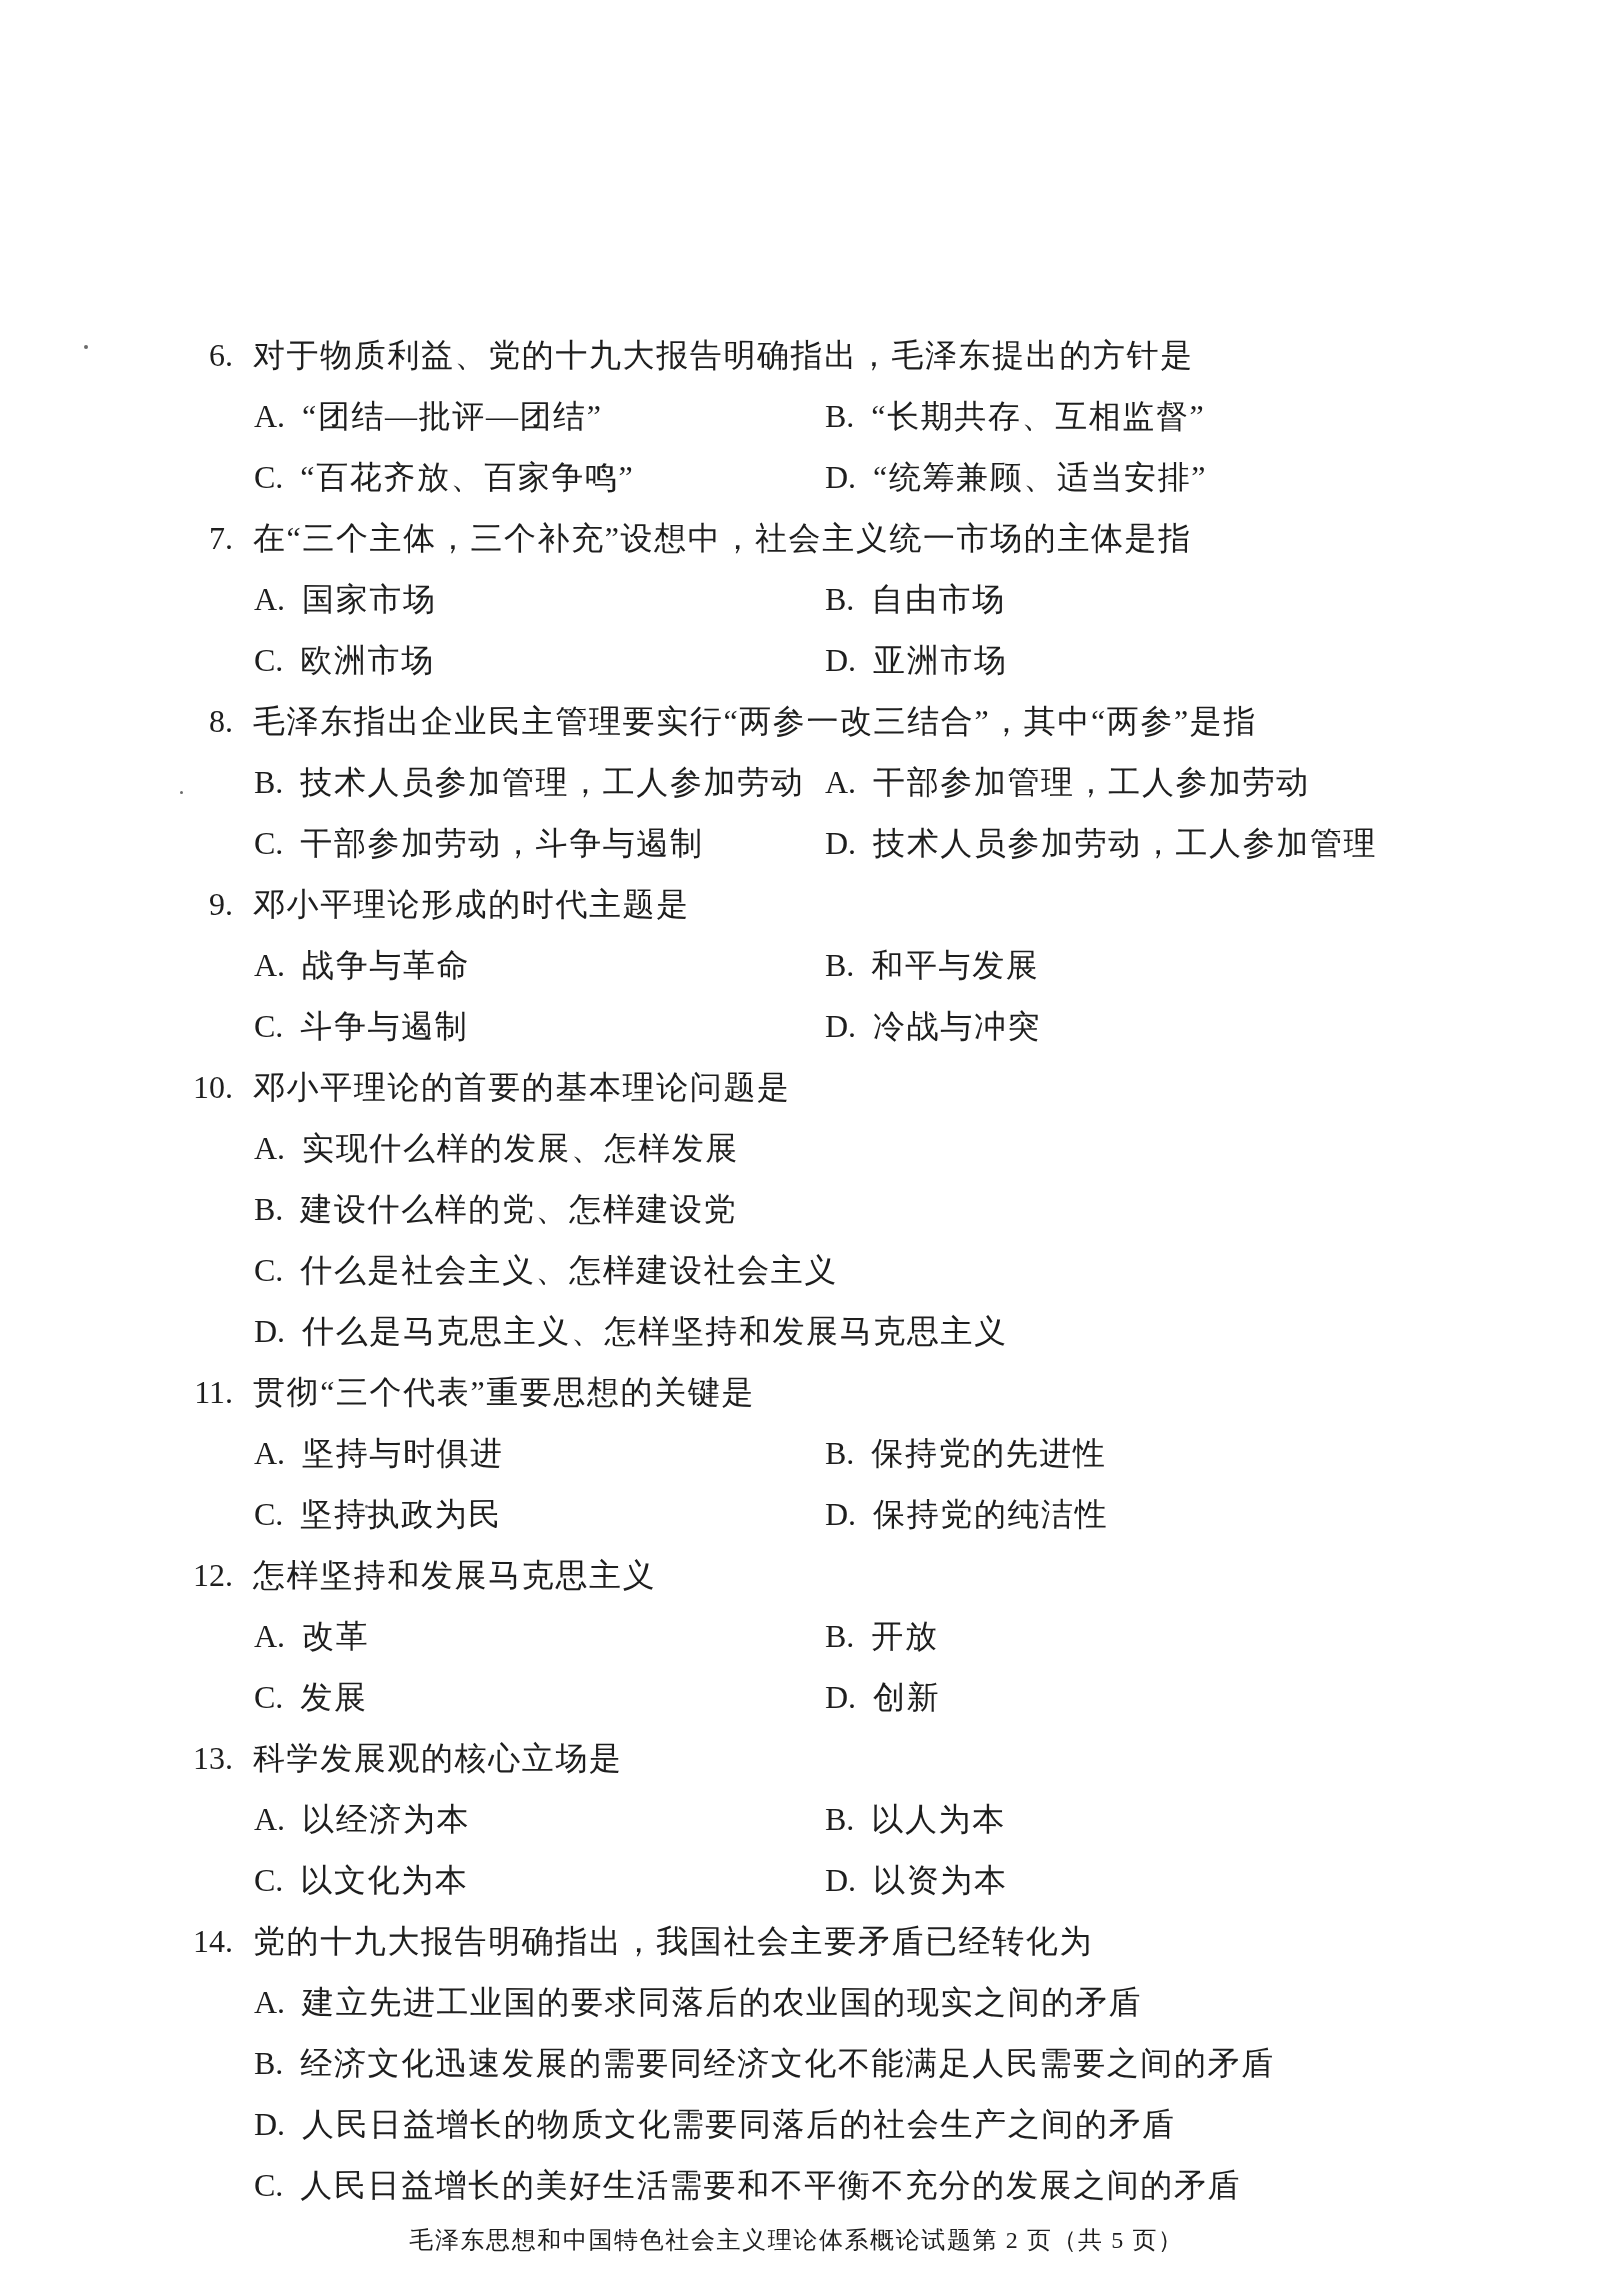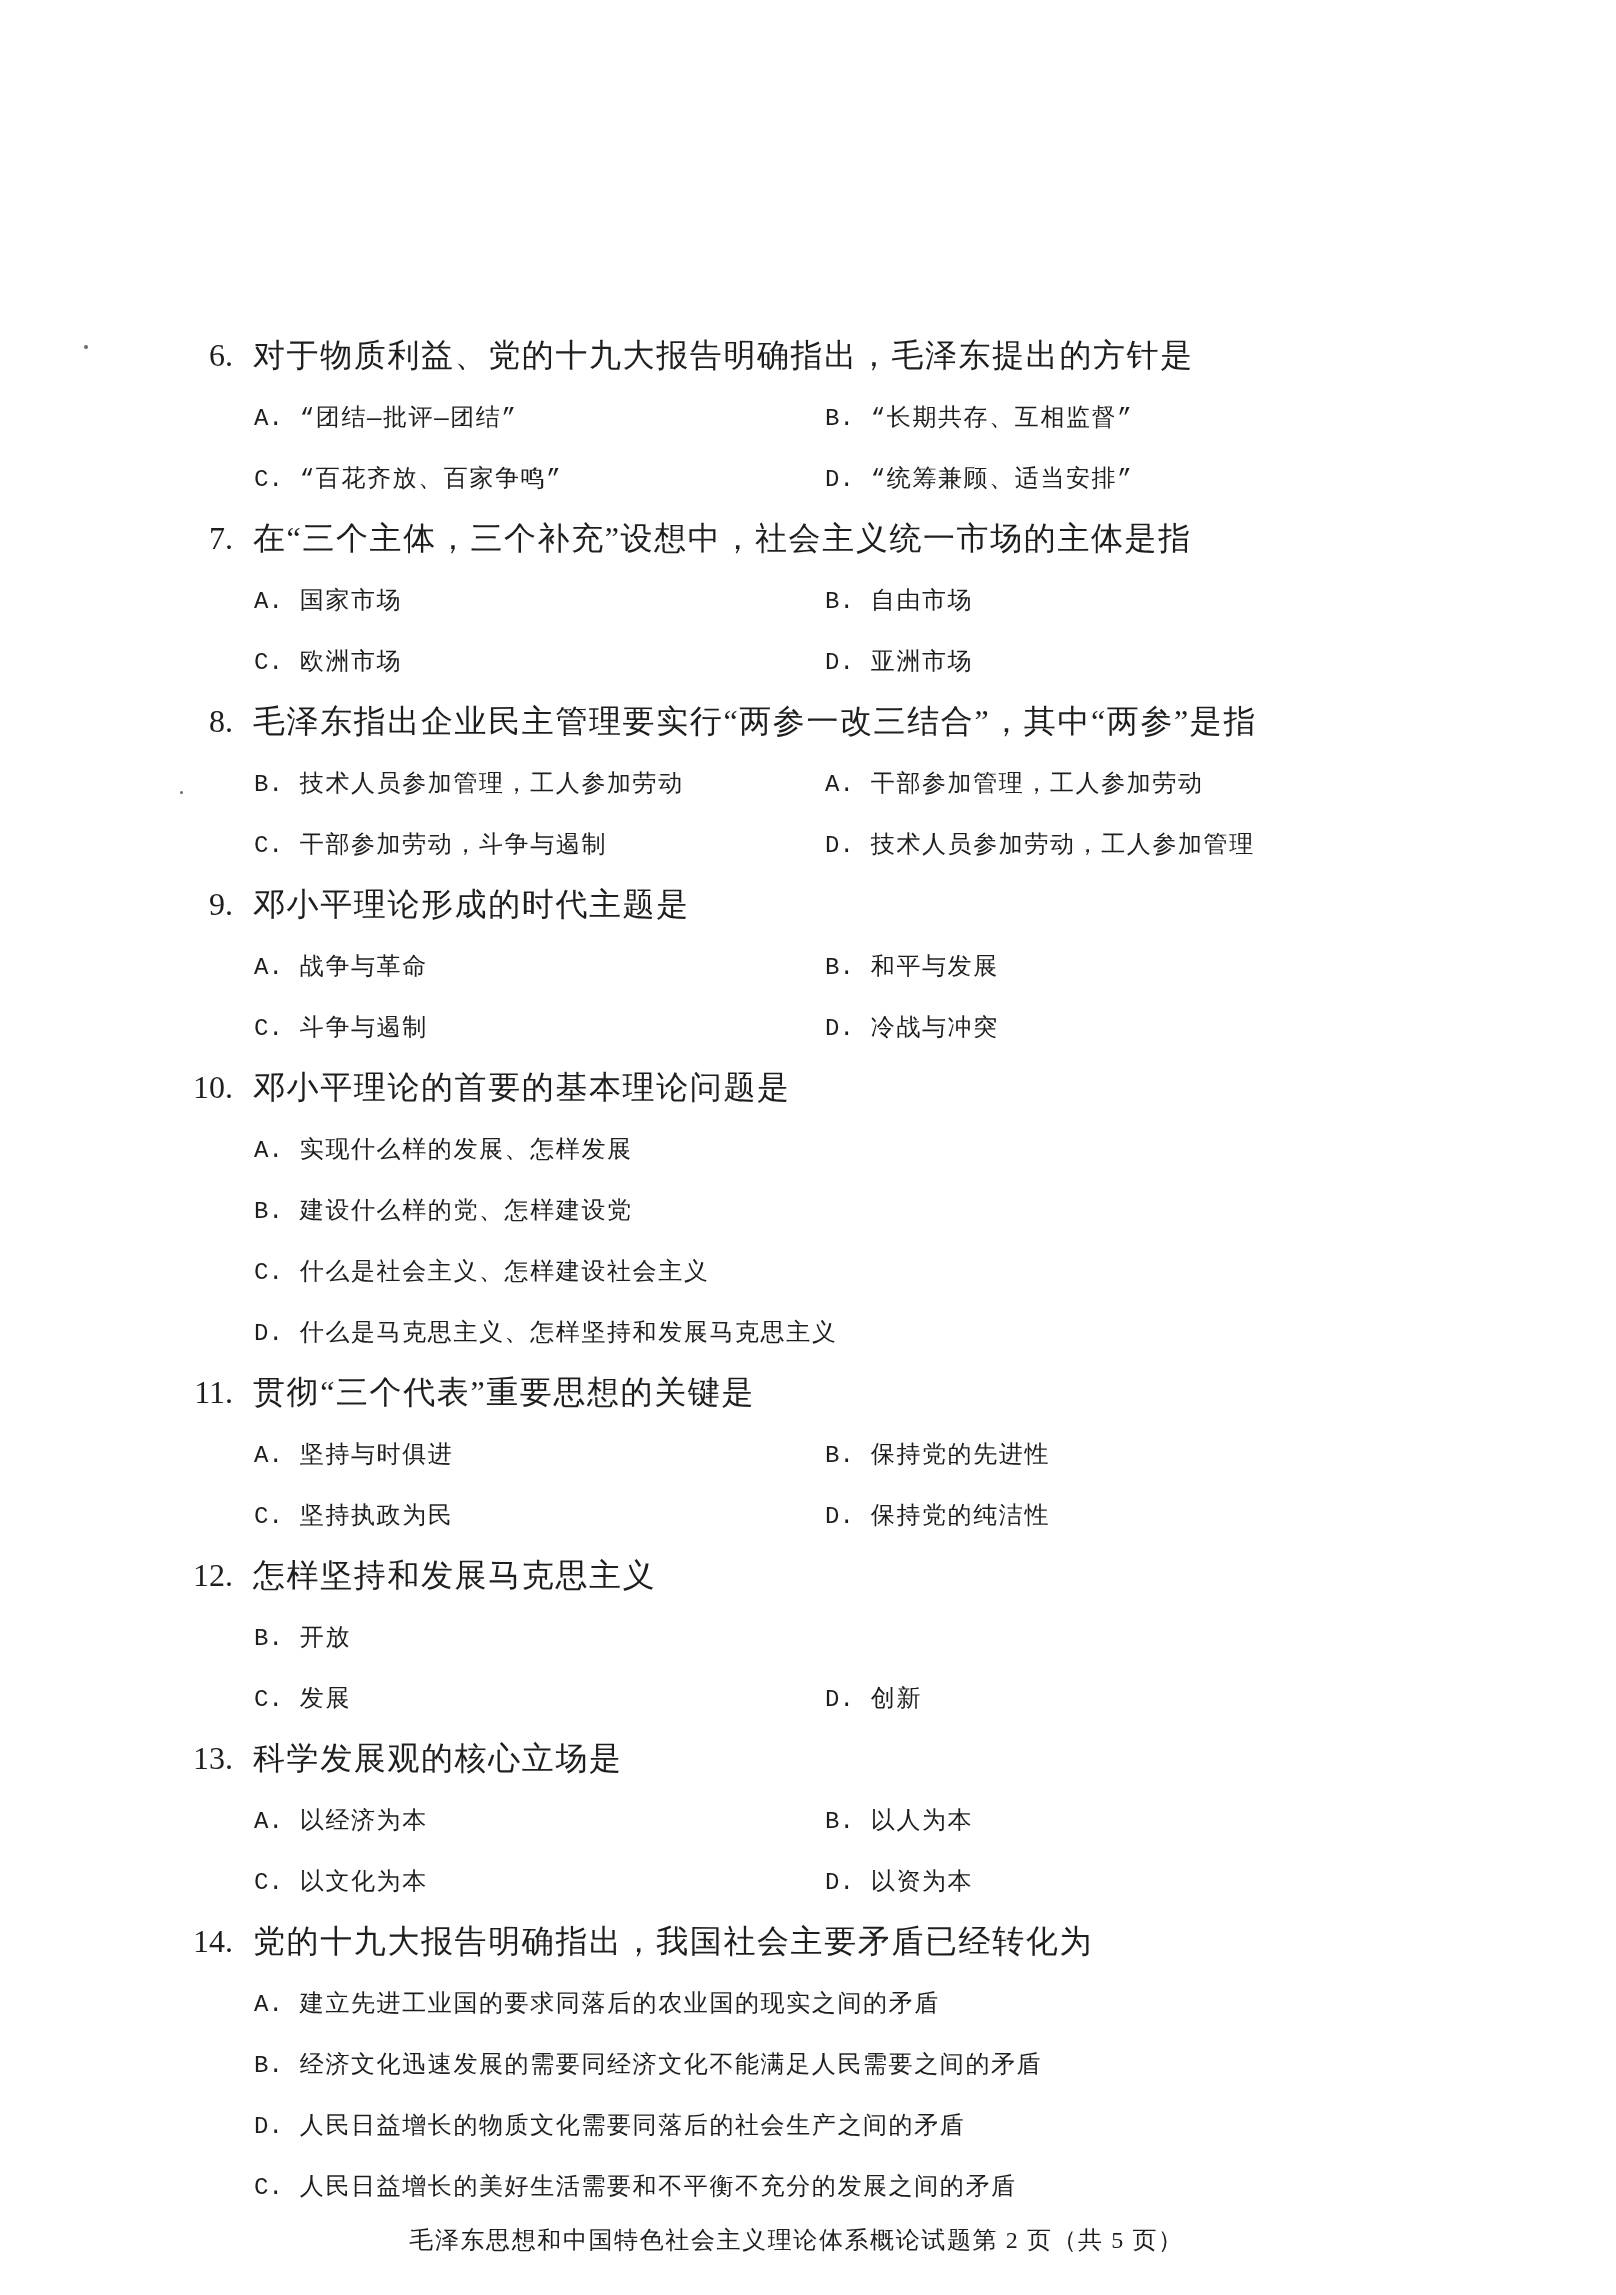--- a/index.html
+++ b/index.html
@@ -33,23 +33,22 @@
     text-align: right;
     margin-right: 20px;
     letter-spacing: 0;
   }
   .opt-row {
     height: 61px;
     padding-left: 75px;
     display: grid;
     grid-template-columns: 571px auto;
     align-items: center;
-    font-size: 24px;
+    font-size: 32px;
     letter-spacing: 1.6px;
-    font-family: Liberation Mono, monospace;
   }
   .opt-row.single { grid-template-columns: auto; }
   .opt { white-space: nowrap; }
   .opt .letter { letter-spacing: 0; margin-right: 17px; }
   .footer {
     position: absolute;
     top: 2209px;
     left: 0;
     width: 100%;
     height: 61px;
@@ -172,20 +171,21 @@
         <div class="opt"><span class="letter">D.</span><span class="otext">保持党的纯洁性</span></div>
       </div>
     </section>
 
     <section>
       <div class="line stem-line">
         <span class="qnum">12.</span>
         <span class="stem">怎样坚持和发展马克思主义</span>
       </div>
       <div class="opt-row">
+        <div class="opt"><span class="letter">A.</span><span class="otext">改革</span></div>
         <div class="opt"><span class="letter">B.</span><span class="otext">开放</span></div>
       </div>
       <div class="opt-row">
         <div class="opt"><span class="letter">C.</span><span class="otext">发展</span></div>
         <div class="opt"><span class="letter">D.</span><span class="otext">创新</span></div>
       </div>
     </section>
 
     <section>
       <div class="line stem-line">

